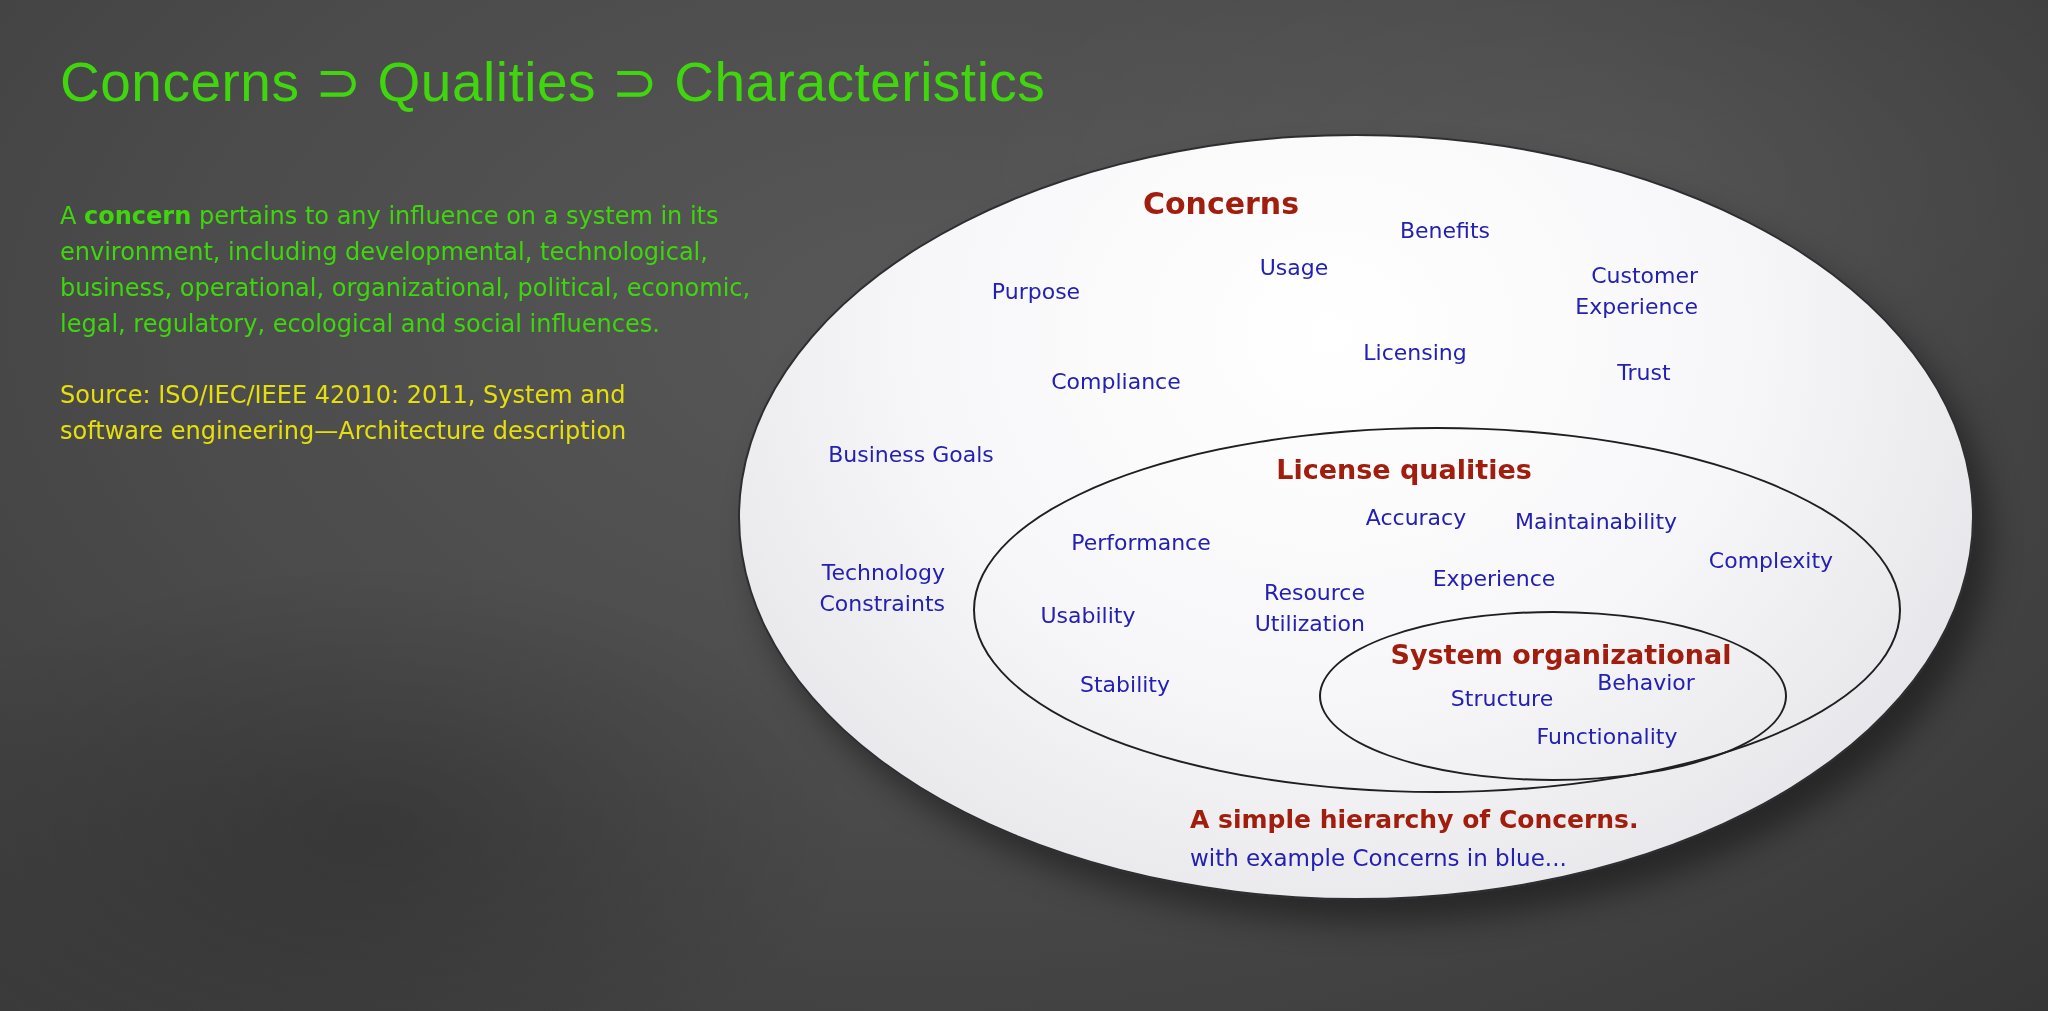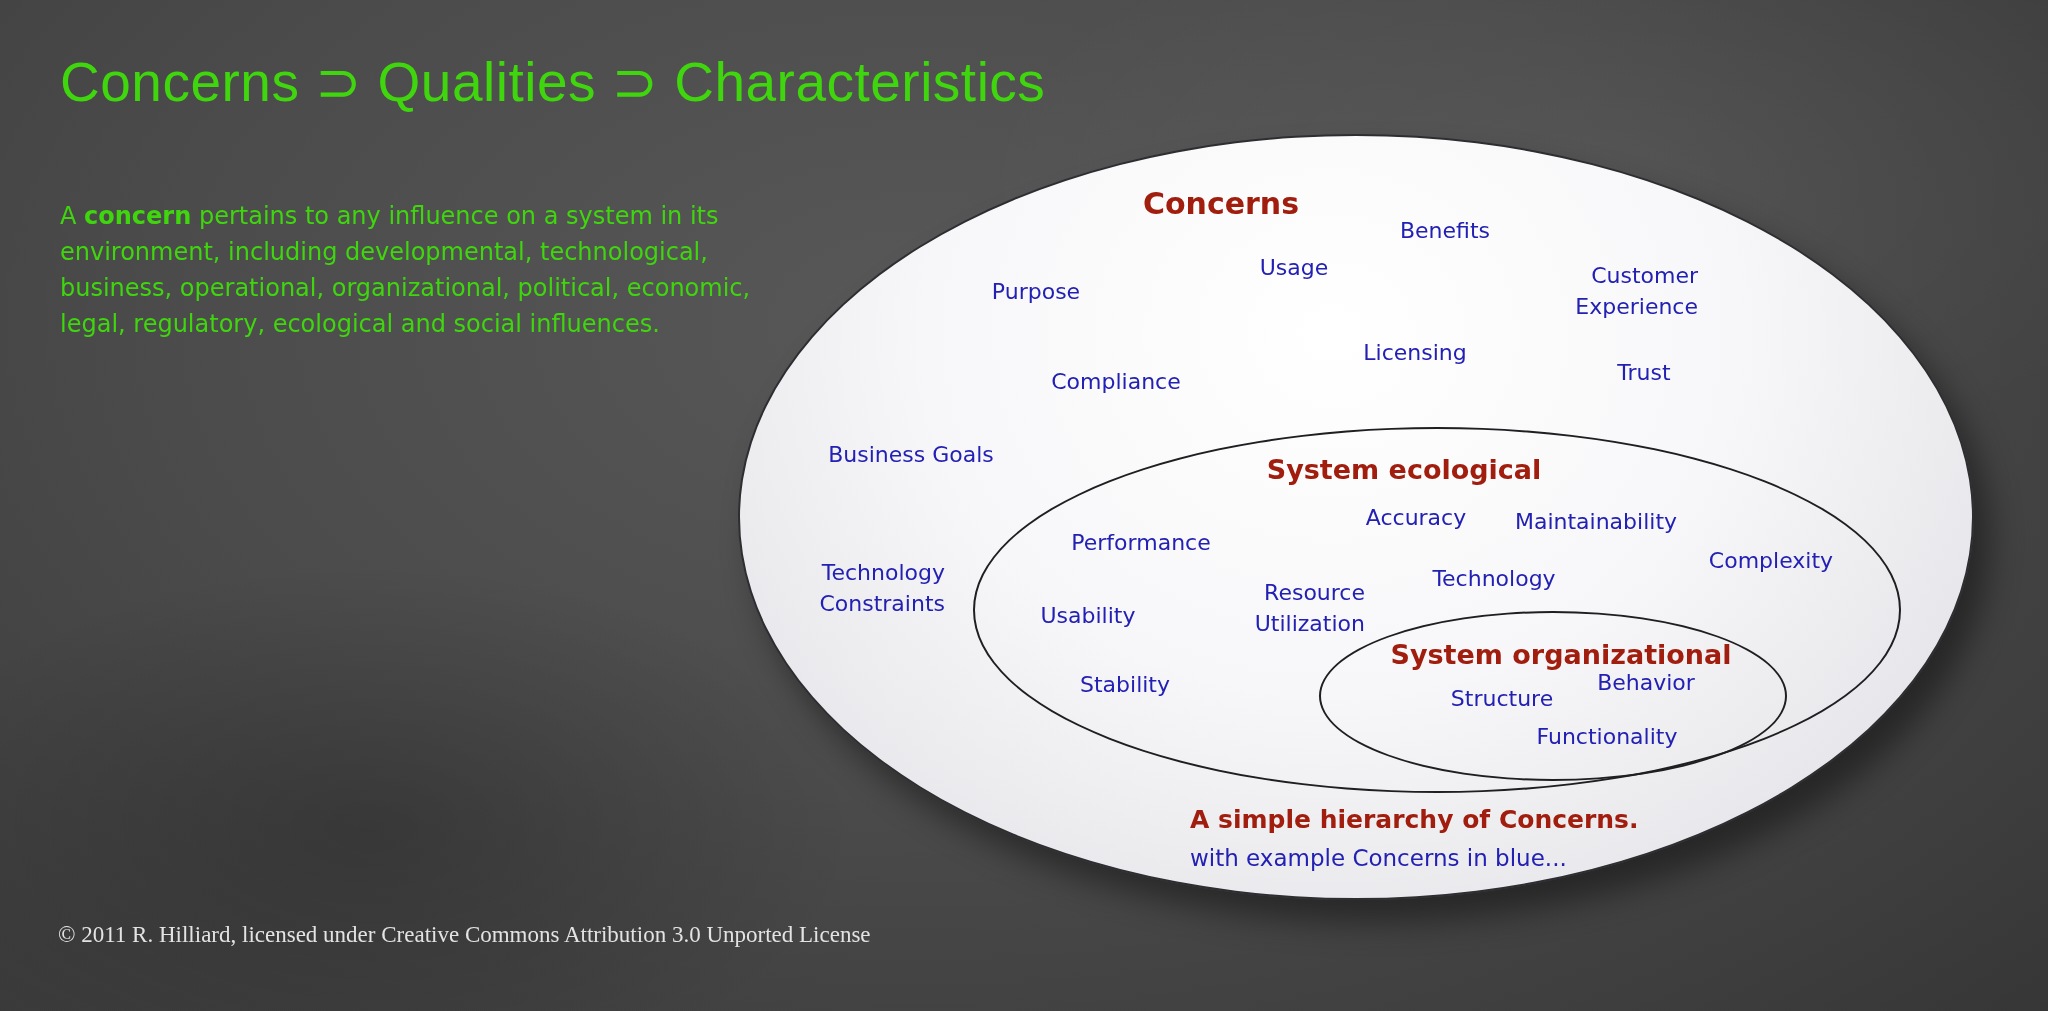--- a/index.html
+++ b/index.html
@@ -53,52 +53,52 @@
 </style>
 </head>
 <body>
 
 <div class="slide">
 
   <h1 class="title">Concerns ⊃ Qualities ⊃ Characteristics</h1>
 
   <div class="left">
     <p class="green"><span>A </span><span class="b">concern</span><span> pertains to any influence on a system in its environment, including developmental, technological, business, operational, organizational, political, economic, legal, regulatory, ecological and social influences.</span></p>
+    <p class="yellow">Source: ISO/IEC/IEEE 42010: 2011, System and software engineering—Architecture description</p>
   </div>
 
   <div>
     <div class="ellipse outer"></div>
     <div class="ellipse middle"></div>
     <div class="ellipse inner"></div>
 
     <span class="heading h-outer" style="left:1221px;top:203px">Concerns</span>
     <span class="lbl" style="left:1445px;top:230px">Benefits</span>
     <span class="lbl" style="left:1294px;top:267px">Usage</span>
     <span class="lbl wrap" style="left:1613px;top:291px;width:170px">Customer Experience</span>
     <span class="lbl" style="left:1036px;top:291px">Purpose</span>
     <span class="lbl" style="left:1415px;top:352px">Licensing</span>
     <span class="lbl" style="left:1644px;top:372px">Trust</span>
     <span class="lbl" style="left:1116px;top:381px">Compliance</span>
     <span class="lbl" style="left:911px;top:454px">Business Goals</span>
     <span class="lbl wrap" style="left:855px;top:588px;width:180px">Technology Constraints</span>
 
-    <span class="heading h-mid" style="left:1404px;top:469px">System ecological</span>
+    <span class="heading h-mid" style="left:1404px;top:469px">License qualities</span>
     <span class="lbl" style="left:1416px;top:517px">Accuracy</span>
     <span class="lbl" style="left:1596px;top:521px">Maintainability</span>
     <span class="lbl" style="left:1141px;top:542px">Performance</span>
     <span class="lbl" style="left:1771px;top:560px">Complexity</span>
-    <span class="lbl" style="left:1494px;top:578px">Technology</span>
+    <span class="lbl" style="left:1494px;top:578px">Experience</span>
     <span class="lbl wrap" style="left:1290px;top:608px;width:150px">Resource Utilization</span>
     <span class="lbl" style="left:1088px;top:615px">Usability</span>
     <span class="lbl" style="left:1125px;top:684px">Stability</span>
 
     <span class="heading h-inner" style="left:1561px;top:654px">System organizational</span>
     <span class="lbl" style="left:1646px;top:682px">Behavior</span>
     <span class="lbl" style="left:1502px;top:698px">Structure</span>
     <span class="lbl" style="left:1607px;top:736px">Functionality</span>
 
     <span class="cap1" style="left:1190px;top:805px">A simple hierarchy of Concerns.</span>
     <span class="cap2" style="left:1190px;top:845px">with example Concerns in blue...</span>
   </div>
 
-  <p class="copyright">© 2011 R. Hilliard, licensed under Creative Commons Attribution 3.0 Unported License</p>
 
 </div>
 
 </body></html>

